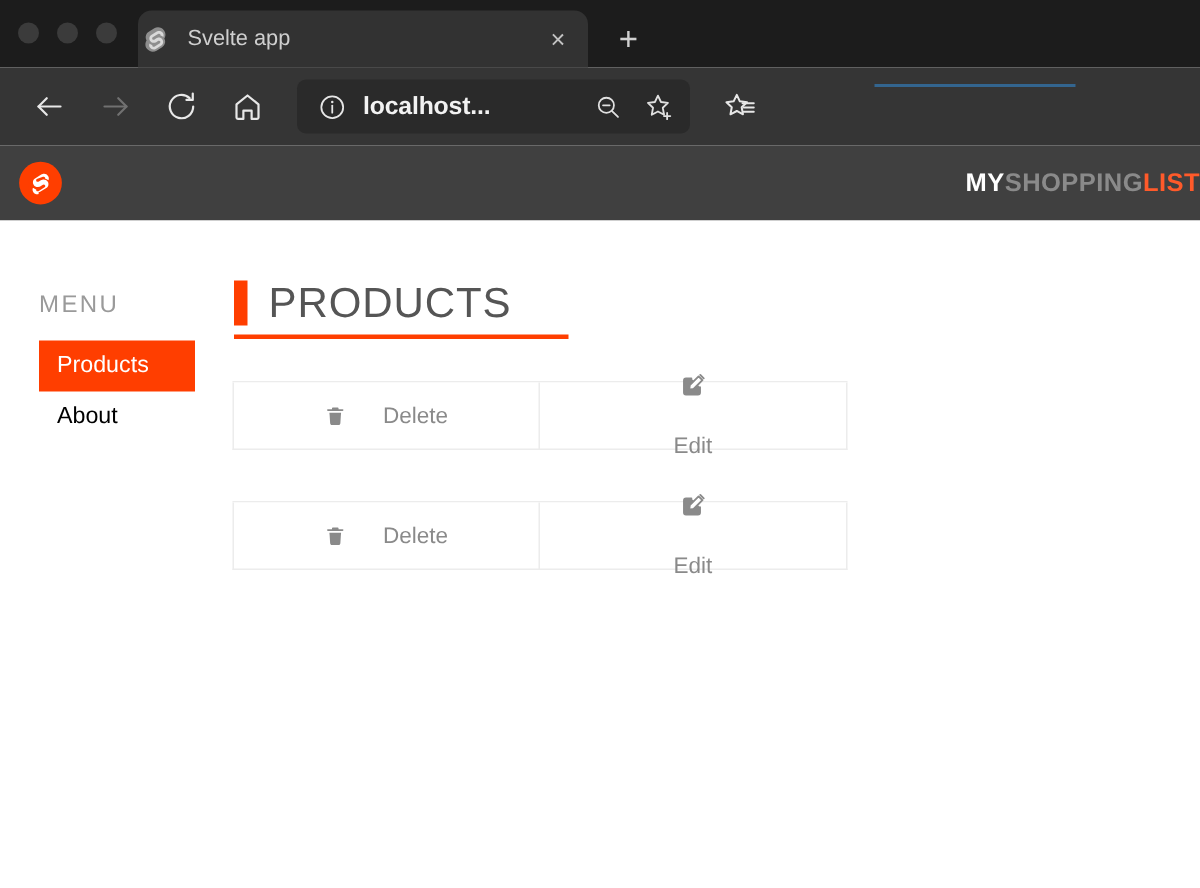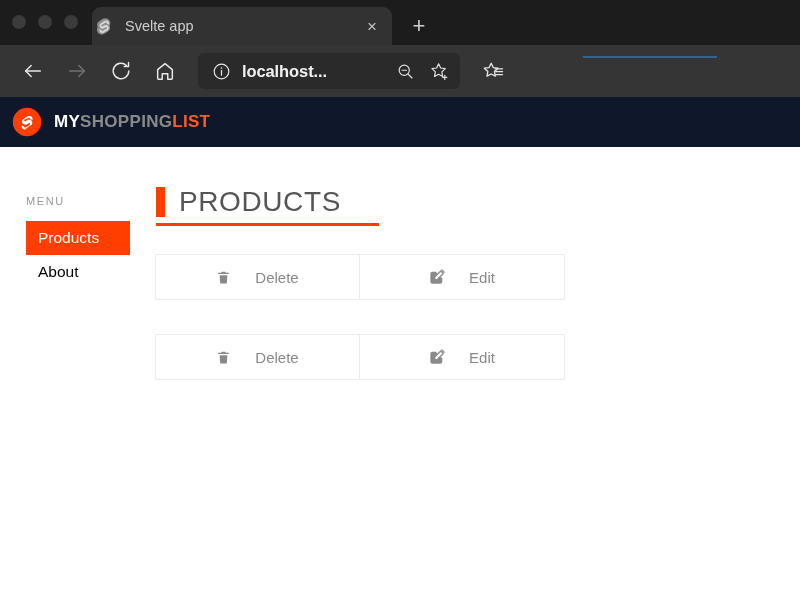--- a/index.html
+++ b/index.html
@@ -135,25 +135,26 @@
     left: 583px;
     top: 11px;
     width: 134px;
     height: 2px;
     background: #33658f;
   }
 
   
   .app-header {
     height: 50px;
-    background: #0f172a;
+    background: #404040;
     display: flex;
     align-items: center;
     padding-left: 12px;
-    gap: 12px;
+    gap: 24px;
+    justify-content: space-between;
   }
   .logo {
     width: 30px; height: 30px;
     flex: 0 0 auto;
   }
   .brand {
     font-size: 17px;
     font-weight: bold;
     letter-spacing: 0.3px;
   }
@@ -167,21 +168,21 @@
     background: #ffffff;
   }
 
   .sidebar {
     width: 152px;
     flex: 0 0 152px;
     padding-top: 48px;
     padding-left: 26px;
   }
   .menu-label {
-    font-size: 11px;
+    font-size: 16px;
     color: #9a9a9a;
     letter-spacing: 1.6px;
     margin-bottom: 14px;
   }
   .menu-item {
     font-size: 15.5px;
     padding: 8px 12px;
     color: #000000;
     display: block;
     width: 104px;
@@ -254,21 +255,21 @@
     border: 1px solid #ececec;
     border-top: none;
     display: flex;
     align-items: center;
     justify-content: center;
     gap: 24px;
     color: #8a8a8a;
     font-size: 15px;
     font-family: "Liberation Sans", sans-serif;
   }
-  .card-btn + .card-btn { border-left: none; }
+  .card-btn + .card-btn { border-left: none; flex-direction: column; }
   .card-btn svg { display: block; }
 </style>
 </head>
 <body>
 
 <div class="browser">
 
   <div class="tabstrip">
     <div class="winbtns">
       <div class="winbtn"></div>

